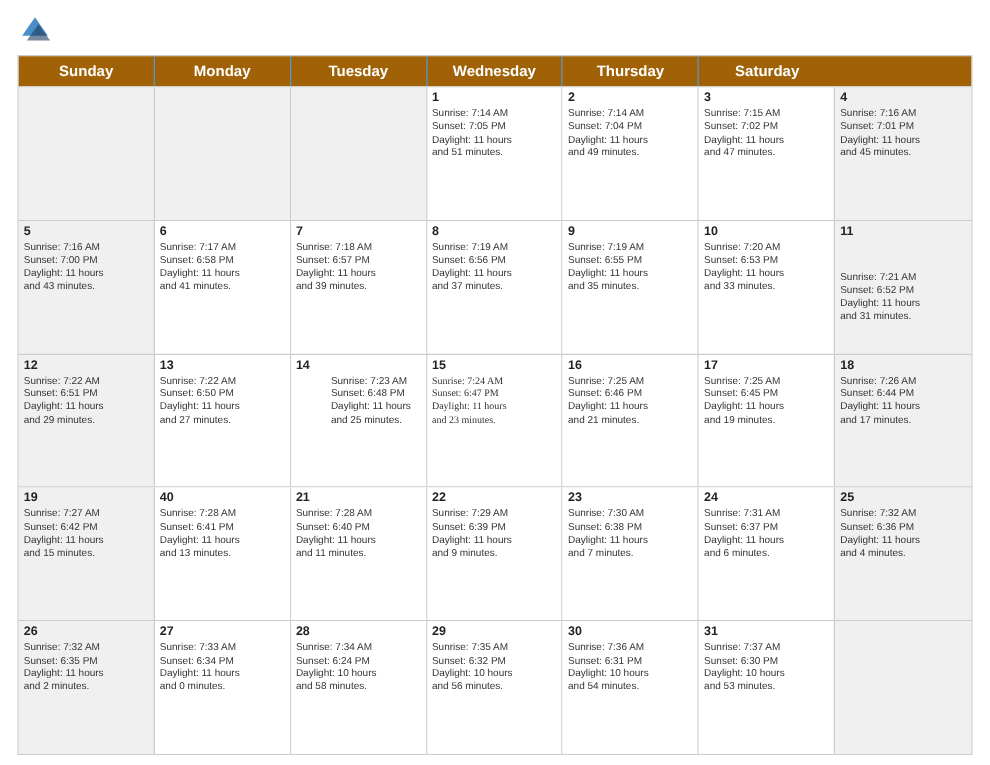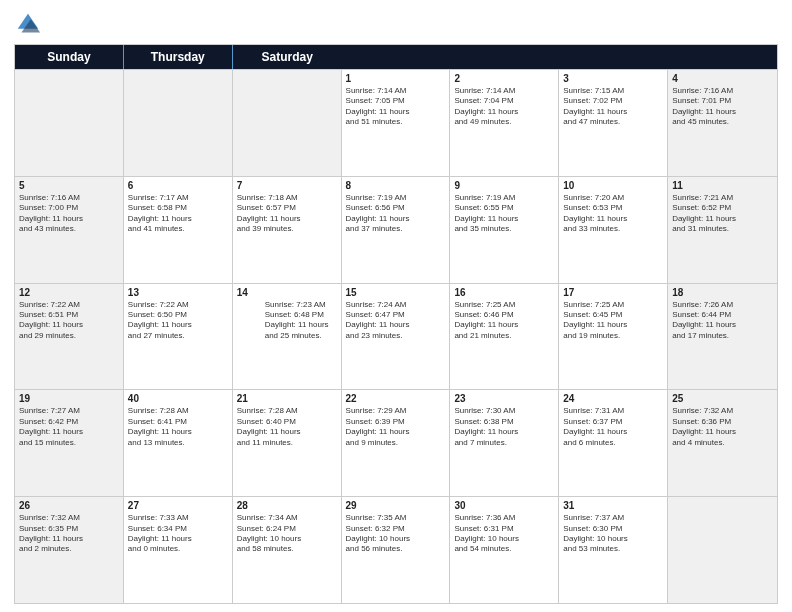--- a/index.html
+++ b/index.html
@@ -57,21 +57,21 @@
     }
     .calendar {
       flex: 1;
       display: flex;
       flex-direction: column;
       border: 1px solid #ccc;
     }
     .cal-header {
       display: grid;
       grid-template-columns: repeat(7, 1fr);
-      background: #0f172a;
+      background: #a16207;
     }
     .cal-header-cell {
       color: #fff;
       font-size: 12px;
       font-weight: bold;
       text-align: center;
       padding: 5px 2px;
       border-right: 1px solid #5599cc;
     }
     .cal-header-cell:last-child { border-right: none; }
@@ -128,20 +128,23 @@
     </div>
     <div class="title-block">
       <h1></h1>
       <h2></h2>
     </div>
   </div>
 
   <div class="calendar">
     <div class="cal-header">
     <div class="cal-header-cell">Sunday</div>
+        <div class="cal-header-cell">Monday</div>
+        <div class="cal-header-cell">Tuesday</div>
+        <div class="cal-header-cell">Wednesday</div>
         <div class="cal-header-cell">Thursday</div>
         <div class="cal-header-cell">Saturday</div>
       </div>
     <div class="cal-body">
     <div class="cal-row">
           <div class="cal-cell empty shaded"></div>
           <div class="cal-cell empty shaded"></div>
           <div class="cal-cell empty shaded"></div>
           <div class="cal-cell">
             <div class="day-num">1</div>
@@ -210,21 +213,21 @@
           </div>
           <div class="cal-cell">
             <div class="day-num">10</div>
             <div class="cell-text" style="white-space: pre-line;">Sunrise: 7:20 AM
 Sunset: 6:53 PM
 Daylight: 11 hours
 and 33 minutes.</div>
           </div>
           <div class="cal-cell shaded">
             <div class="day-num">11</div>
-            <div class="cell-text" style="white-space: pre-line;">Sunrise: 7:21 AM
+            <div class="cell-text" style="white-space: pre-line; margin-top: 24px;">Sunrise: 7:21 AM
 Sunset: 6:52 PM
 Daylight: 11 hours
 and 31 minutes.</div>
           </div>
         </div>
         <div class="cal-row">
           <div class="cal-cell shaded">
             <div class="day-num">12</div>
             <div class="cell-text" style="white-space: pre-line;">Sunrise: 7:22 AM
 Sunset: 6:51 PM
@@ -240,21 +243,21 @@
           </div>
           <div class="cal-cell">
             <div class="day-num">14</div>
             <div class="cell-text" style="white-space: pre-line; margin-left: 28px;">Sunrise: 7:23 AM
 Sunset: 6:48 PM
 Daylight: 11 hours
 and 25 minutes.</div>
           </div>
           <div class="cal-cell">
             <div class="day-num">15</div>
-            <div class="cell-text" style="white-space: pre-line;">Sunrise: 7:24 AM
+            <div class="cell-text" style="white-space: pre-line; font-family: Liberation Serif, serif;">Sunrise: 7:24 AM
 Sunset: 6:47 PM
 Daylight: 11 hours
 and 23 minutes.</div>
           </div>
           <div class="cal-cell">
             <div class="day-num">16</div>
             <div class="cell-text" style="white-space: pre-line;">Sunrise: 7:25 AM
 Sunset: 6:46 PM
 Daylight: 11 hours
 and 21 minutes.</div>

